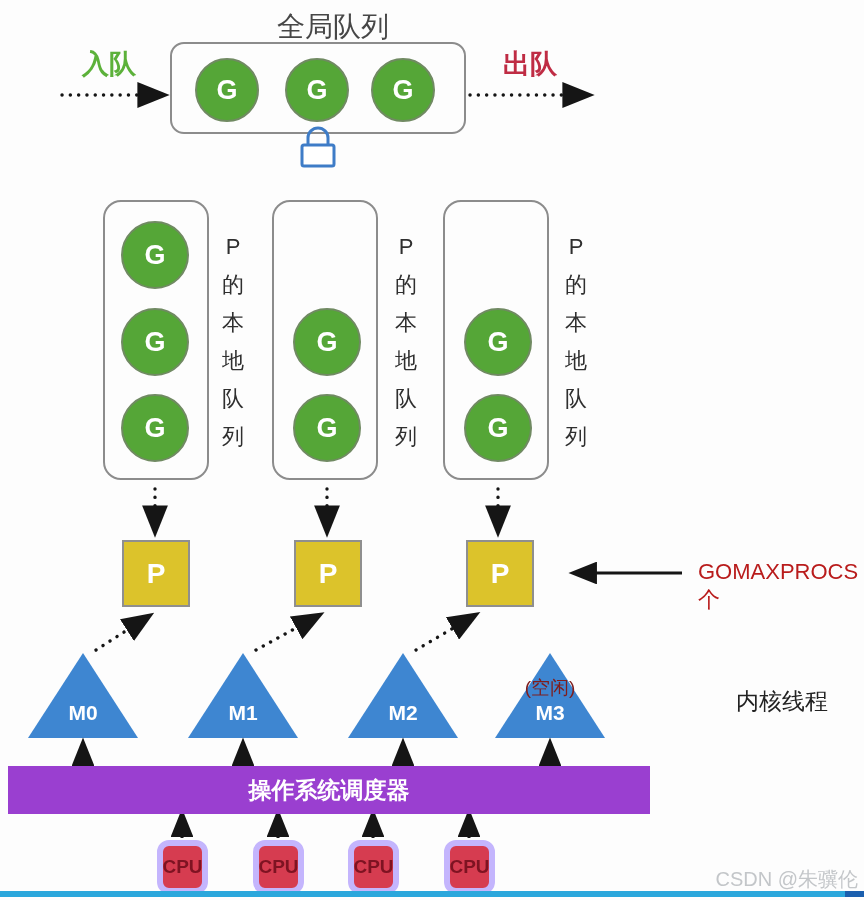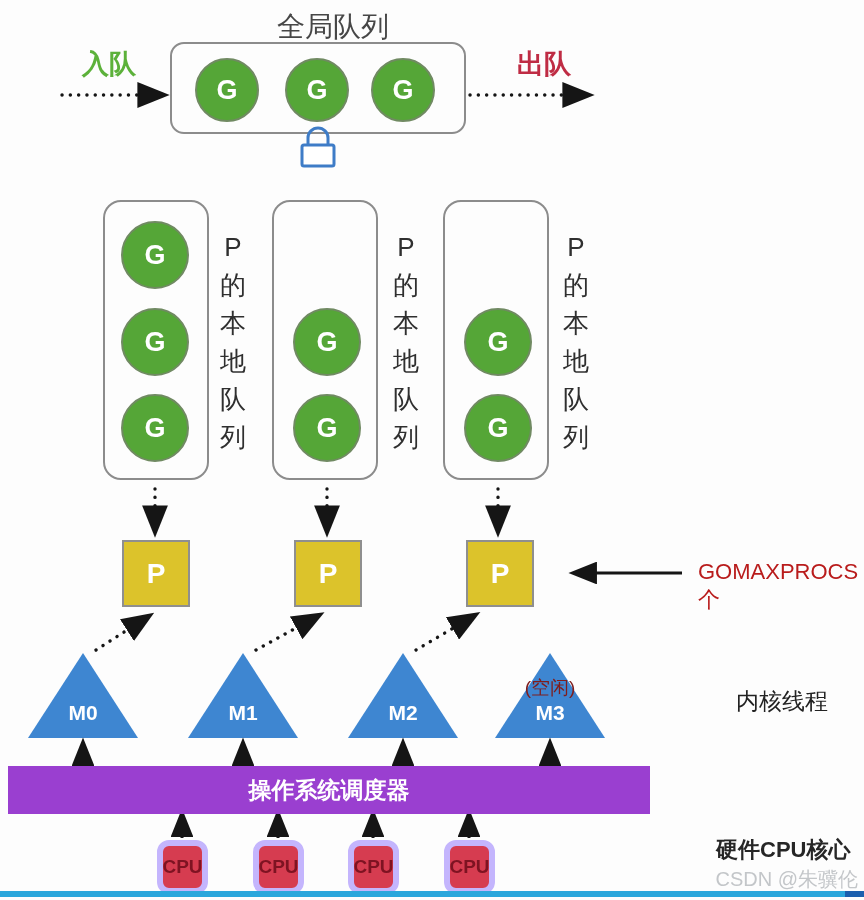--- a/index.html
+++ b/index.html
@@ -15,35 +15,35 @@
     position:relative;width:864px;height:900px;background:#fdfdfd;overflow:hidden;
     font-family:"Liberation Sans","DejaVu Sans",sans-serif;color:var(--ink);
   }
   .overlay{position:absolute;left:0;top:0;z-index:1;pointer-events:none;}
   .lock-svg{position:absolute;left:296px;top:124px;z-index:3;pointer-events:none;}
   .abs{position:absolute;}
   .layer{position:absolute;left:0;top:0;width:100%;height:100%;z-index:2;}
 
   .diagram-title{left:268px;top:8px;width:130px;font-size:28px;color:#474747;text-align:center;}
   .enqueue-label{left:82px;top:46px;font-size:27px;font-weight:bold;color:var(--enqueue-green);}
-  .dequeue-label{left:503px;top:46px;font-size:27px;font-weight:bold;color:var(--dequeue-red);margin-left:14px;}
+  .dequeue-label{left:503px;top:46px;font-size:27px;font-weight:bold;color:var(--dequeue-red);}
 
   .gq-box{left:170px;top:42px;width:292px;height:88px;border:2px solid var(--box-border);border-radius:14px;background:transparent;}
 
   .g-circle{
     width:64px;height:64px;border-radius:50%;
     background:var(--g-green);border:2px solid var(--g-border);
     color:#fff;font-weight:bold;font-size:27px;
     display:flex;align-items:center;justify-content:center;box-sizing:border-box;
   }
   .g-lg{width:68px;height:68px;}
 
   .lq-box{width:106px;height:280px;border:2px solid var(--box-border);border-radius:18px;background:transparent;box-sizing:border-box;}
   .vlabel{
-    width:28px;font-size:26px;line-height:38px;color:var(--ink);
+    width:28px;font-size:22px;line-height:38px;color:var(--ink);
     word-break:break-all;text-align:center;
   }
 
   .p-box{
     width:68px;height:67px;background:var(--p-yellow);border:2px solid #8f8f8f;box-sizing:border-box;
     color:#fff;font-weight:bold;font-size:28px;display:flex;align-items:center;justify-content:center;
   }
   .gomaxprocs-label{left:698px;top:559px;font-size:22px;color:#b91c1c;}
 
   .m-label{width:70px;text-align:center;color:#fff;font-weight:bold;font-size:21px;}
@@ -156,21 +156,20 @@
     <div class="abs idle-note" style="left:505px;top:675px;">(空闲)</div>
     <div class="abs m-label" style="left:515px;top:701px;">M3</div>
     <div class="abs kernel-label">内核线程</div>
 
     <div class="abs os-bar">操作系统调度器</div>
 
     <div class="abs cpu-box" style="left:157px;top:840px;">CPU</div>
     <div class="abs cpu-box" style="left:253px;top:840px;">CPU</div>
     <div class="abs cpu-box" style="left:348px;top:840px;">CPU</div>
     <div class="abs cpu-box" style="left:444px;top:840px;">CPU</div>
-    <div class="abs hw-label">硬件CPU核心</div>
 
     <div class="abs watermark">CSDN @朱骥伦</div>
     <div class="abs progress-line"></div>
     <div class="abs progress-tip"></div>
   </div>
 
   <svg class="lock-svg" width="44" height="46" viewBox="0 0 44 46">
     <path d="M 12 22 L 12 14 A 10 10 0 0 1 32 14 L 32 22" fill="none" stroke="var(--lock-blue)" stroke-width="3"></path>
     <rect x="6" y="21" width="32" height="21" rx="2" fill="#ffffff" stroke="var(--lock-blue)" stroke-width="3"></rect>
   </svg>

